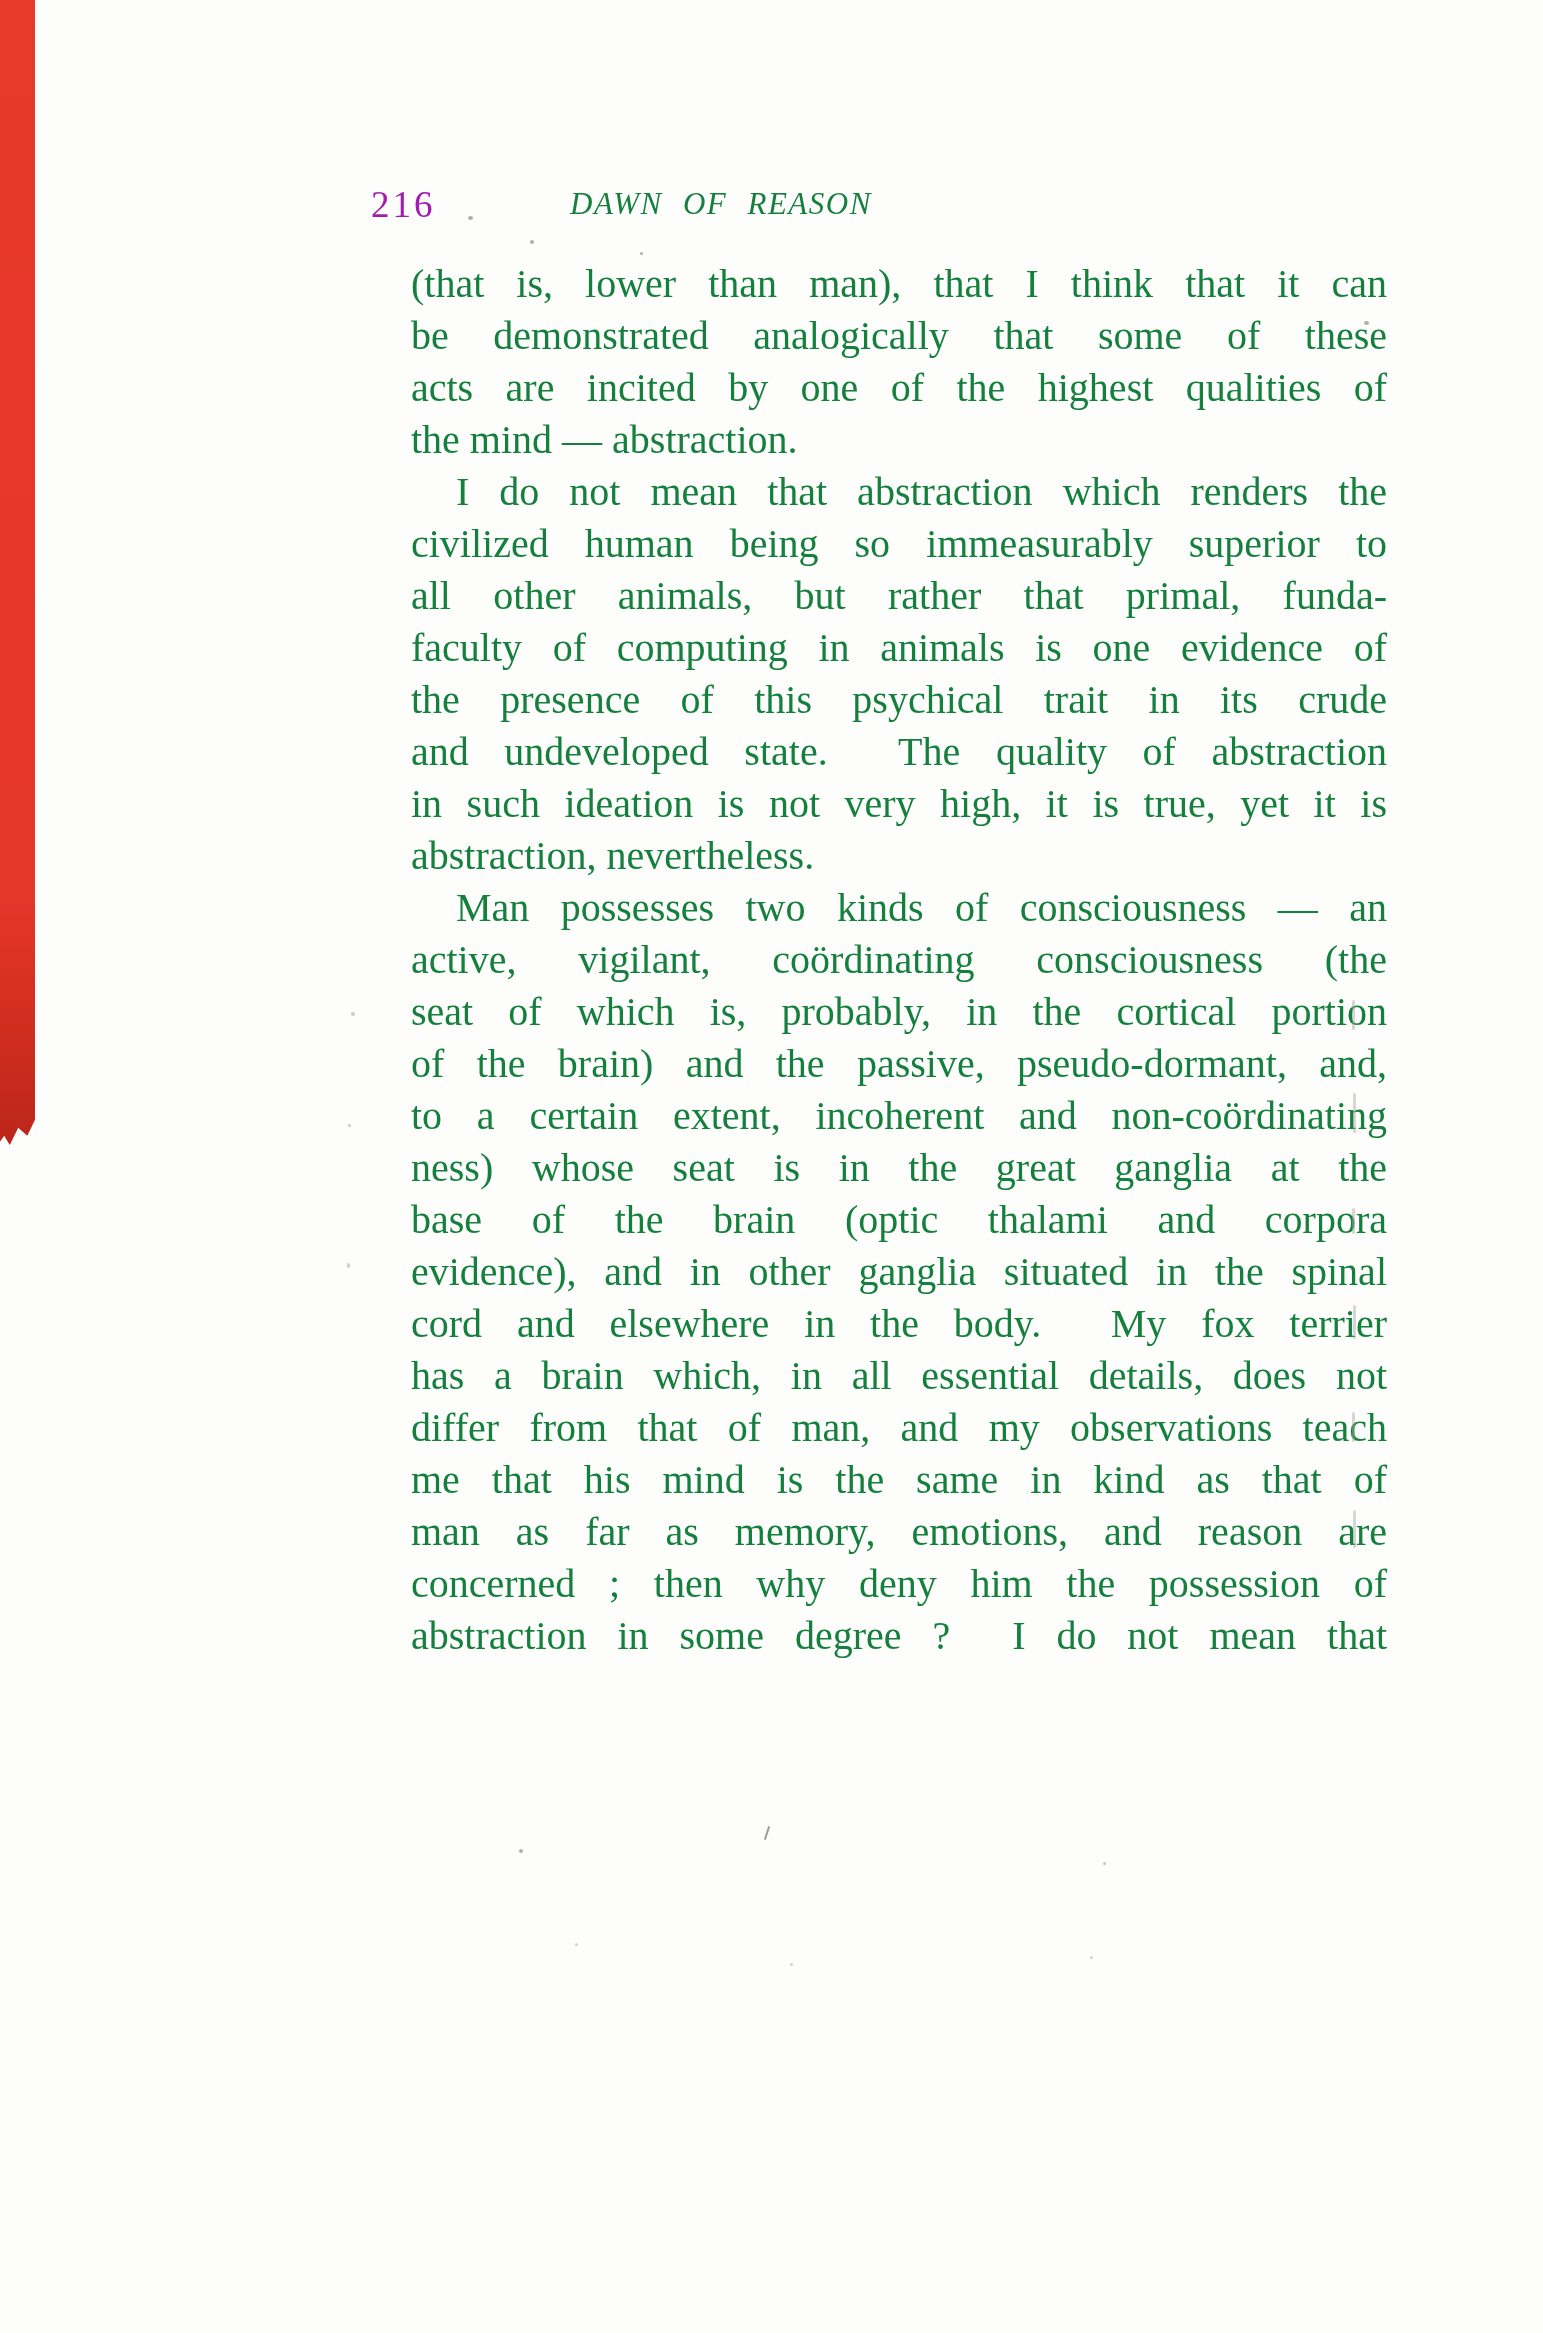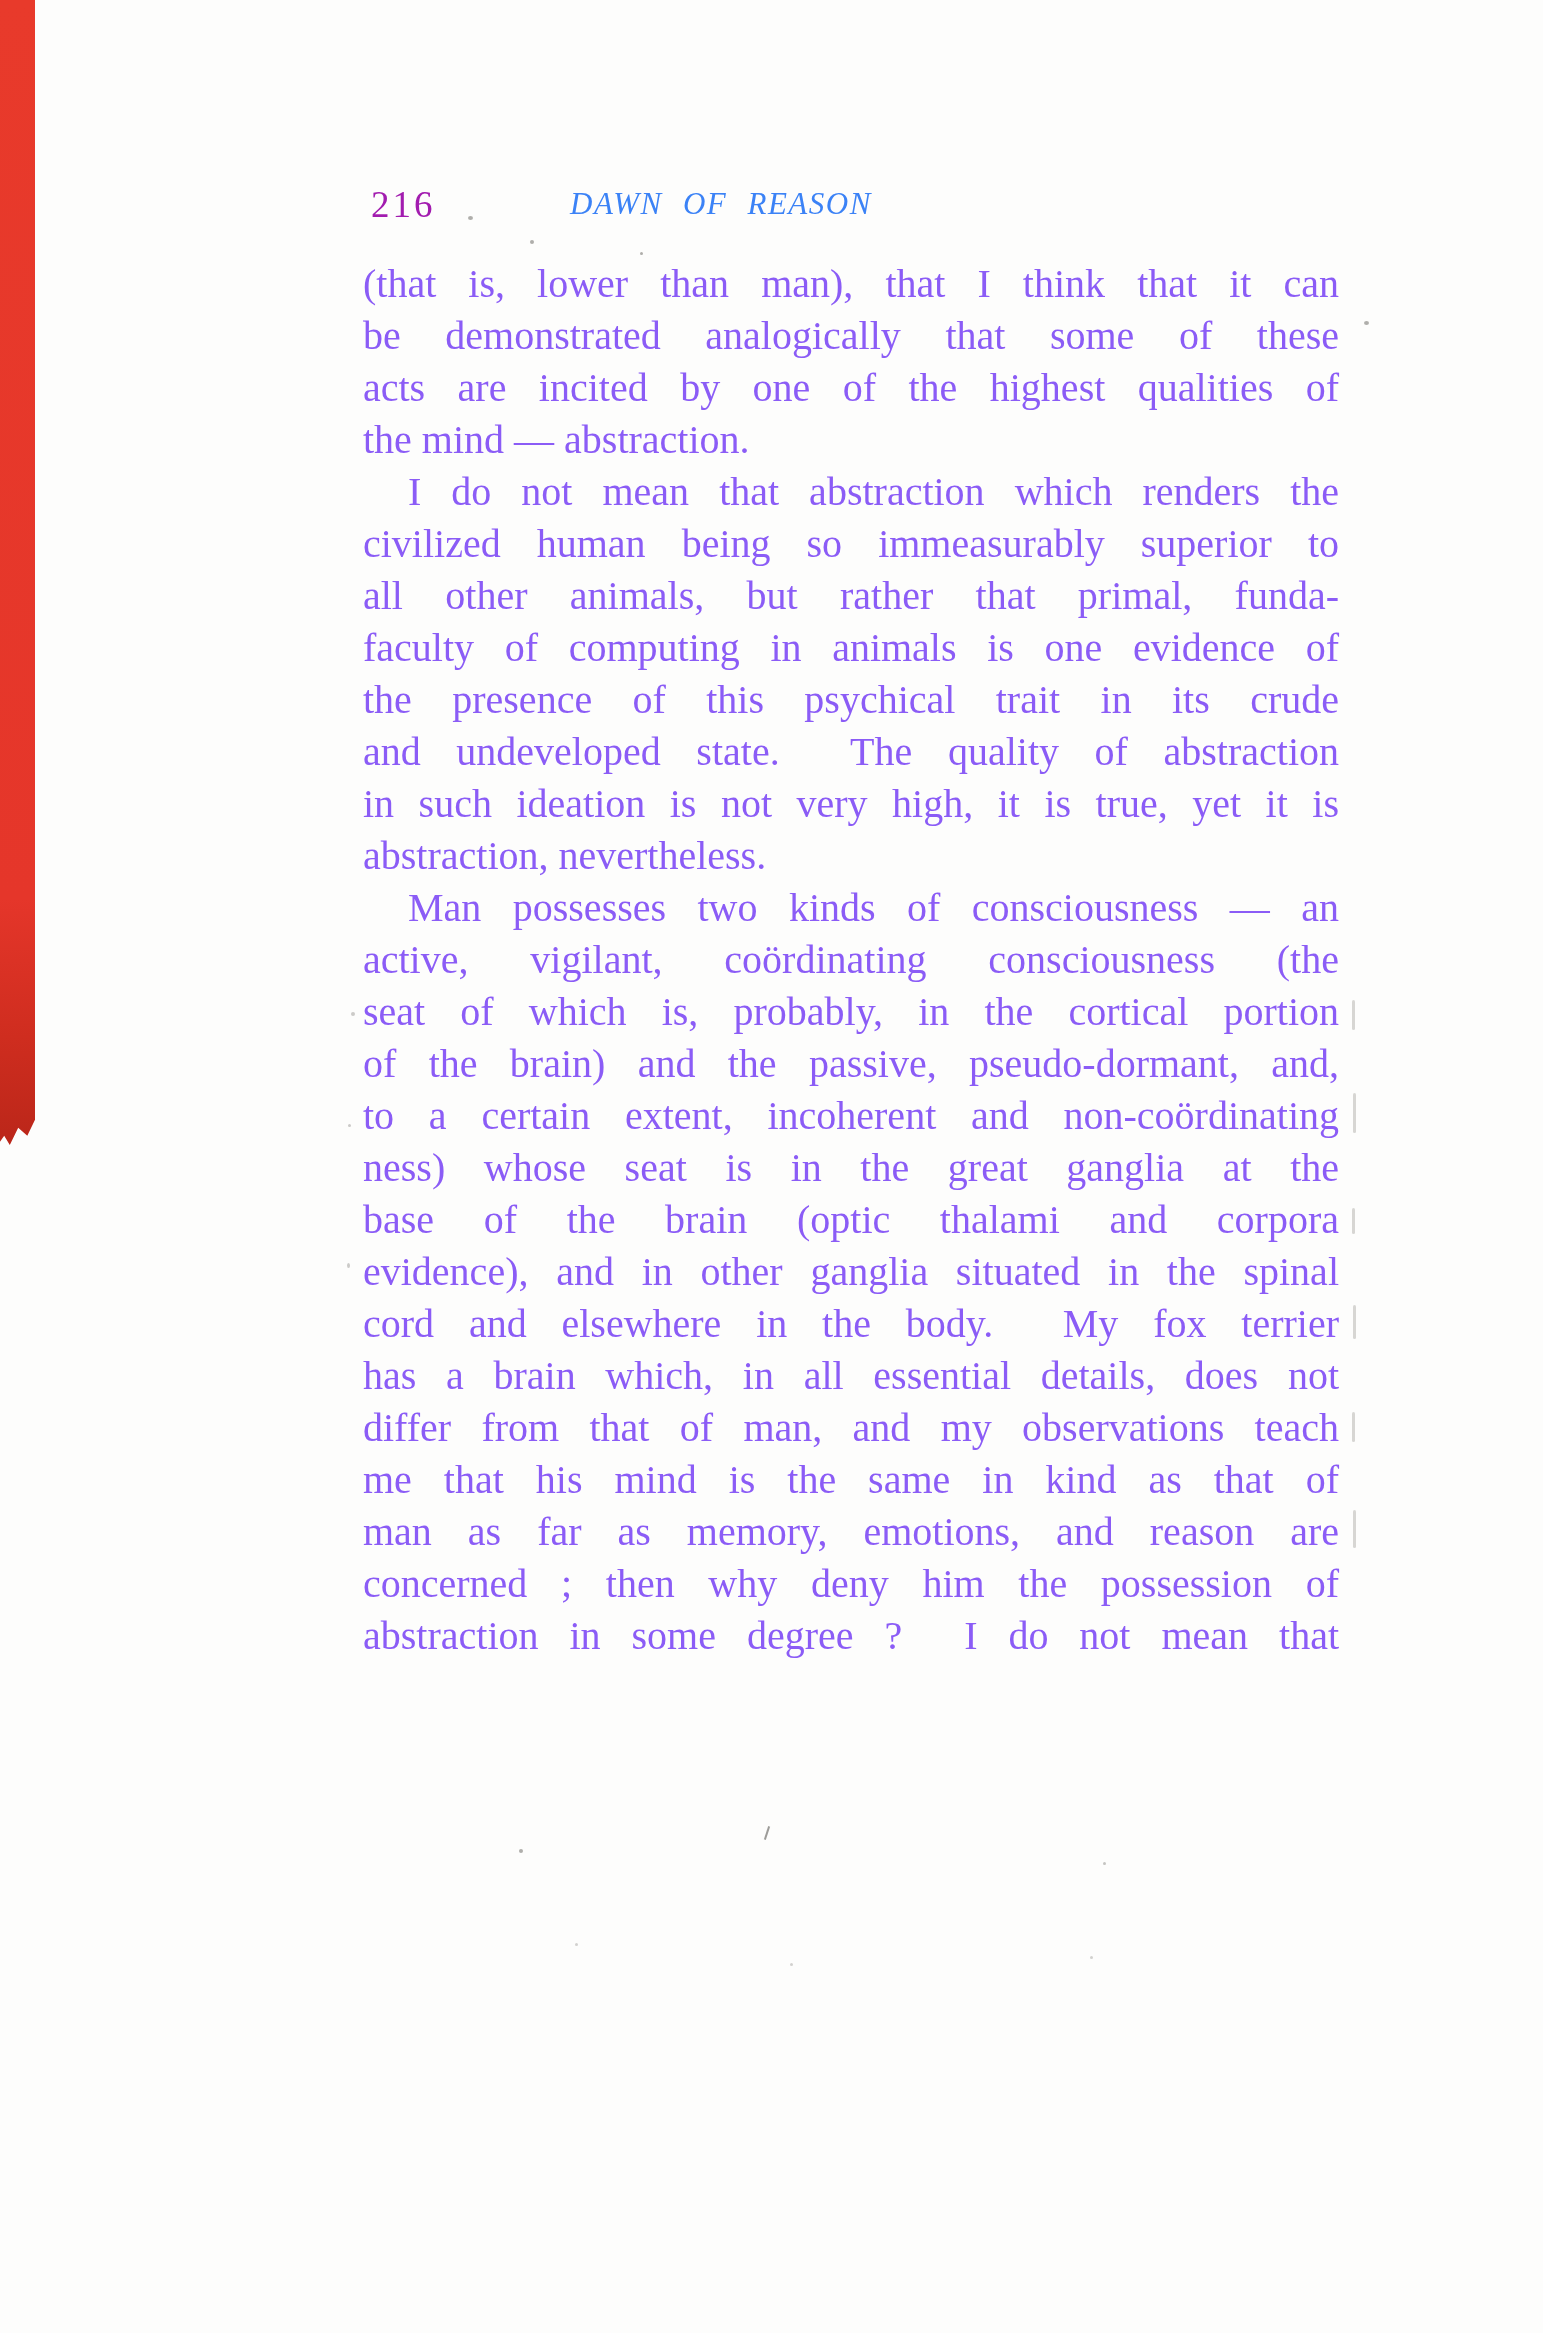--- a/index.html
+++ b/index.html
@@ -17,21 +17,21 @@
     background:linear-gradient(to bottom,#e83a2b 0%,#e5362a 78%,#cf2d1f 90%,#b92619 100%);
     clip-path:polygon(0 0,100% 0,100% 97.2%,78% 98.6%,52% 97.9%,28% 99.4%,12% 98.6%,0 99.1%);
   }
   .hdr-num{
     position:absolute;left:371px;top:183px;
     font-size:37px;letter-spacing:3px;color:#a21caf;
   }
   .hdr-title{
     position:absolute;left:570px;top:186px;
     font-size:31px;font-style:italic;letter-spacing:1.5px;word-spacing:11px;
-    color:#3b82f6;
+    color:#15803d;
   }
   #text-block{
     position:absolute;left:363px;top:258px;width:976px;
     font-size:40px;line-height:52px;color:#171614;
   }
   .line{text-align:justify;text-align-last:justify;text-justify:inter-word;height:52px;}
   .line.plain{text-align-last:left;}
   .line.indent{padding-left:45px;}
   .it{}
   
@@ -42,21 +42,21 @@
 </head>
 <body style="background: rgb(253, 253, 252);">
 
 <div class="page">
 
   <div class="page-edge" style="--edge: #e83a2b;"></div>
 
   <div class="hdr-num">216</div>
   <div class="hdr-title">DAWN OF REASON</div>
 
-  <main id="text-block" style="color: #8b5cf6;">
+  <main id="text-block" style="color: #15803d; margin-left: 48px;">
       <div class="line"><span>(that is, lower than man), that I think that it can</span></div>
       <div class="line"><span>be demonstrated analogically that some of these</span></div>
       <div class="line"><span>acts are incited by one of the highest qualities of</span></div>
       <div class="line plain"><span>the mind — abstraction.</span></div>
       <div class="line indent"><span>I do not mean that abstraction which renders the</span></div>
       <div class="line"><span>civilized human being so immeasurably superior to</span></div>
       <div class="line"><span>all other animals, but rather that primal, funda-</span></div>
       <div class="line"><span>faculty of computing in animals is one evidence of</span></div>
       <div class="line"><span>the presence of this psychical trait in its crude</span></div>
       <div class="line"><span>and undeveloped state.&nbsp; The quality of abstraction</span></div>

